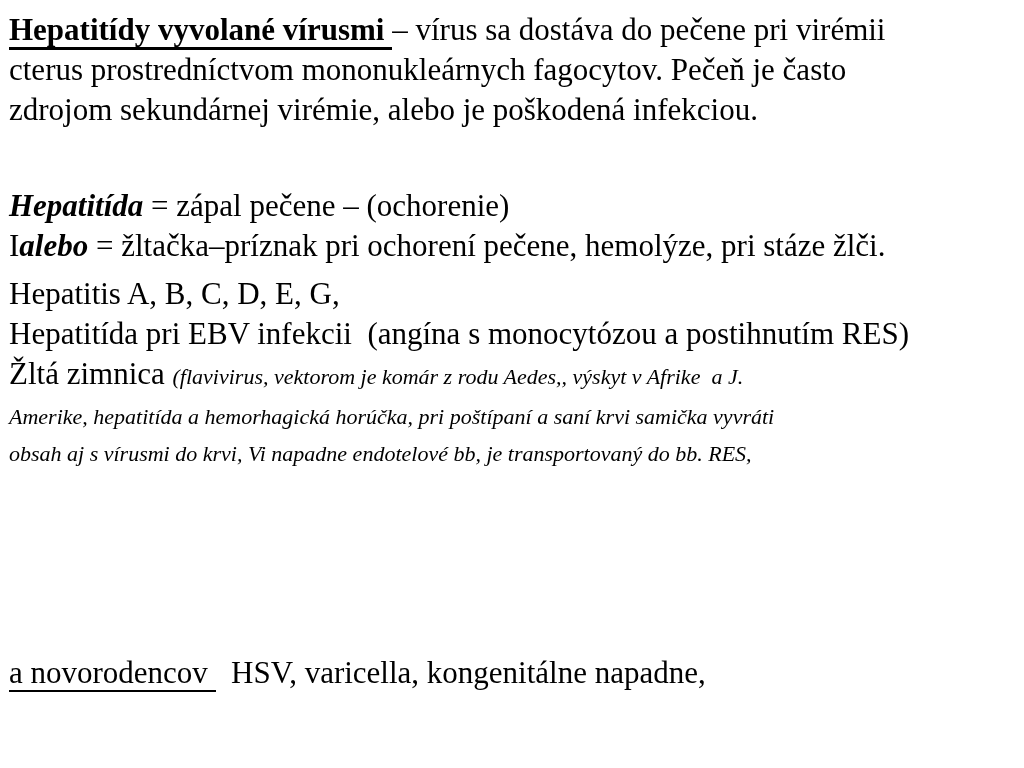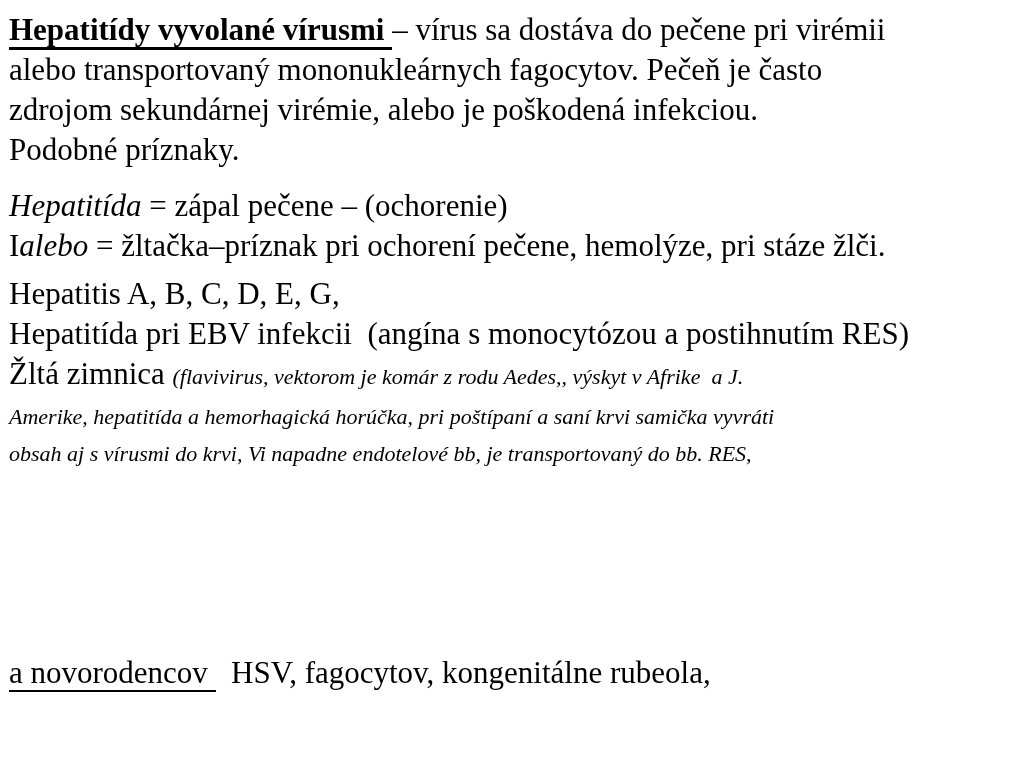--- a/index.html
+++ b/index.html
@@ -32,48 +32,47 @@
   }
   .line.small { line-height: 34px; }
   .block-3 .line { line-height: 42px; }
   .run { display: inline; }
   .run.regular { font-weight: normal; font-style: normal; }
   .run.bold-underline {
     font-weight: bold;
     border-bottom: 3px solid #000000;
   }
   .run.bold-italic {
-    font-weight: normal;
+    font-weight: bold;
     font-style: italic;
   }
   .run.italic-small {
     font-style: italic;
     font-size: 22px;
   }
   .run.underline {
     border-bottom: 2px solid #000000;
   }
 </style>
 </head>
 <body>
 
 <div class="slide" style="background: rgb(255, 255, 255); color: rgb(0, 0, 0);">
     <div class="block block-0">
       <div class="line"><span class="run bold-underline">Hepatitídy vyvolané vírusmi </span><span class="run regular">– vírus sa dostáva do pečene pri virémii</span></div>
-      <div class="line"><span class="run regular">alebo transportovaný mononukleárnych fagocytov. Pečeň je často</span></div>
+      <div class="line"><span class="run regular">cterus prostredníctvom mononukleárnych fagocytov. Pečeň je často</span></div>
       <div class="line"><span class="run regular">zdrojom sekundárnej virémie, alebo je poškodená infekciou.</span></div>
-      <div class="line"><span class="run regular">Podobné príznaky.</span></div>
     </div>
     <div class="block block-1">
       <div class="line"><span class="run bold-italic">Hepatitída</span><span class="run regular"> = zápal pečene – (ochorenie)</span></div>
       <div class="line"><span class="run regular">I</span><span class="run bold-italic">alebo</span><span class="run regular"> = žltačka–príznak pri ochorení pečene, hemolýze, pri stáze žlči.</span></div>
     </div>
     <div class="block block-2">
       <div class="line"><span class="run regular">Hepatitis A, B, C, D, E, G,</span></div>
       <div class="line"><span class="run regular">Hepatitída pri EBV infekcii  (angína s monocytózou a postihnutím RES)</span></div>
       <div class="line"><span class="run regular">Žltá zimnica </span><span class="run italic-small">(flavivirus, vektorom je komár z rodu Aedes,, výskyt v Afrike  a J.</span></div>
       <div class="line small"><span class="run italic-small">Amerike, hepatitída a hemorhagická horúčka, pri poštípaní a saní krvi samička vyvráti</span></div>
       <div class="line small"><span class="run italic-small">obsah aj s vírusmi do krvi, Vi napadne endotelové bb, je transportovaný do bb. RES,</span></div>
     </div>
     <div class="block block-3">
-      <div class="line"><span class="run underline">a novorodencov </span><span class="run regular">  HSV, fagocytov, kongenitálne rubeola,</span></div>
+      <div class="line"><span class="run underline">a novorodencov </span><span class="run regular">  HSV, varicella, kongenitálne napadne,</span></div>
     </div>
   </div>
 
 </body></html>

